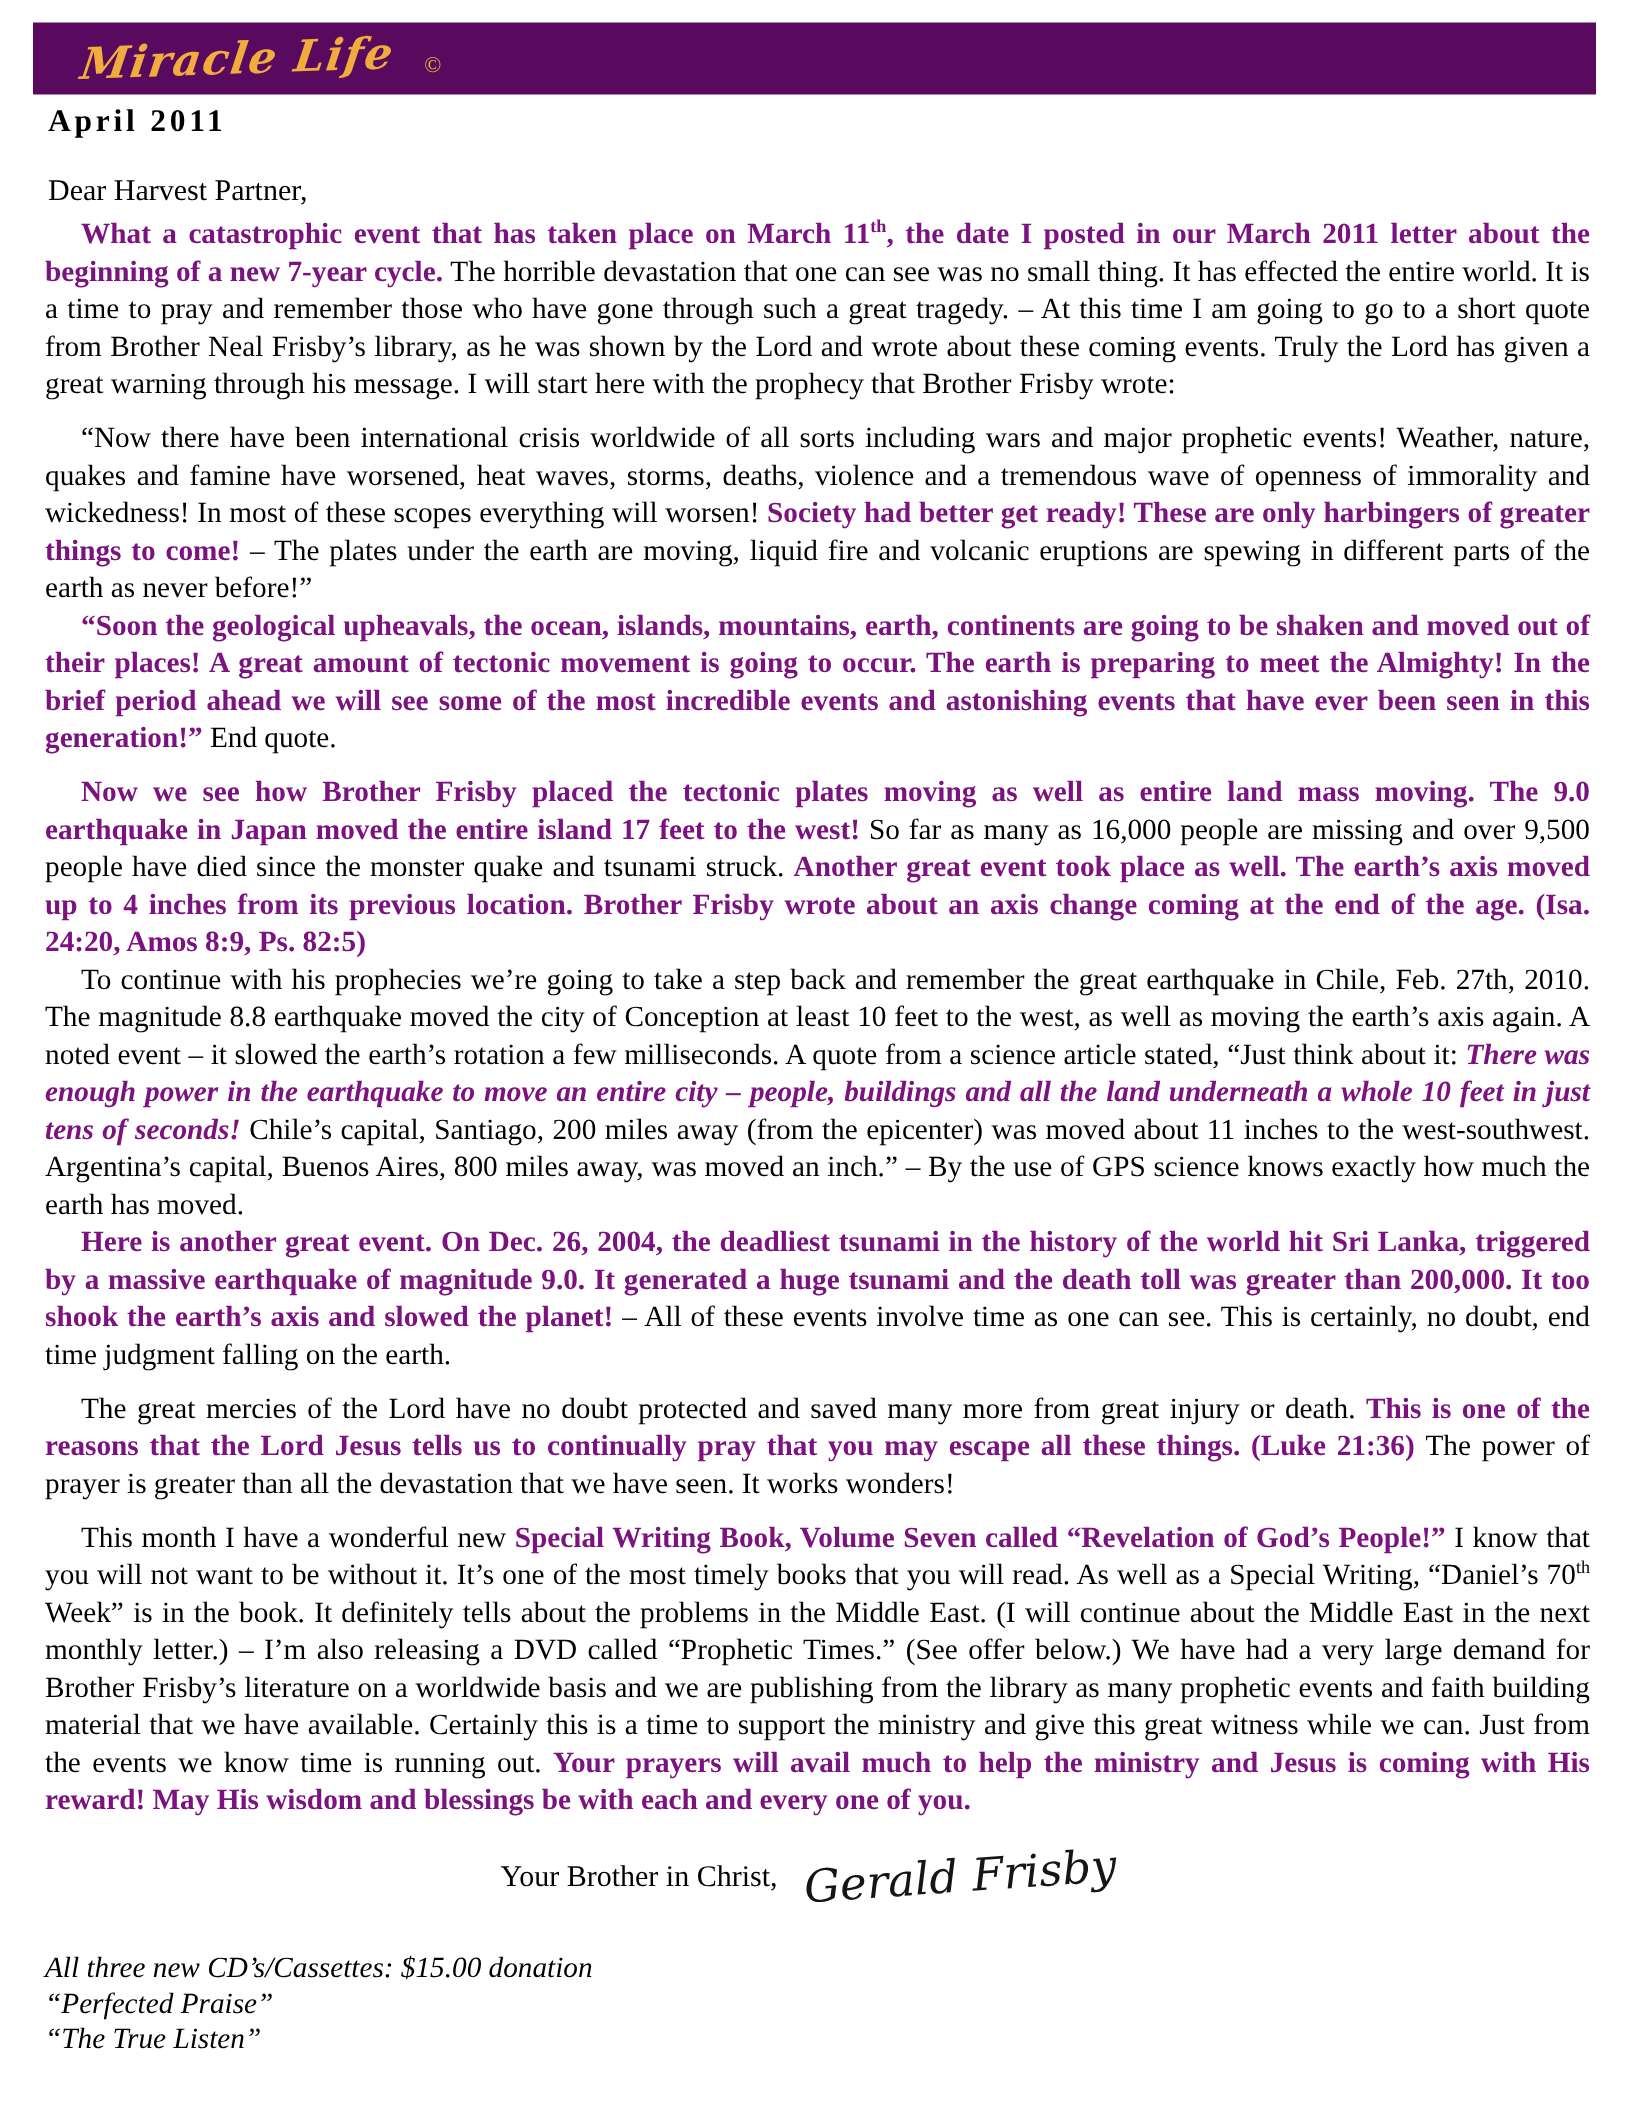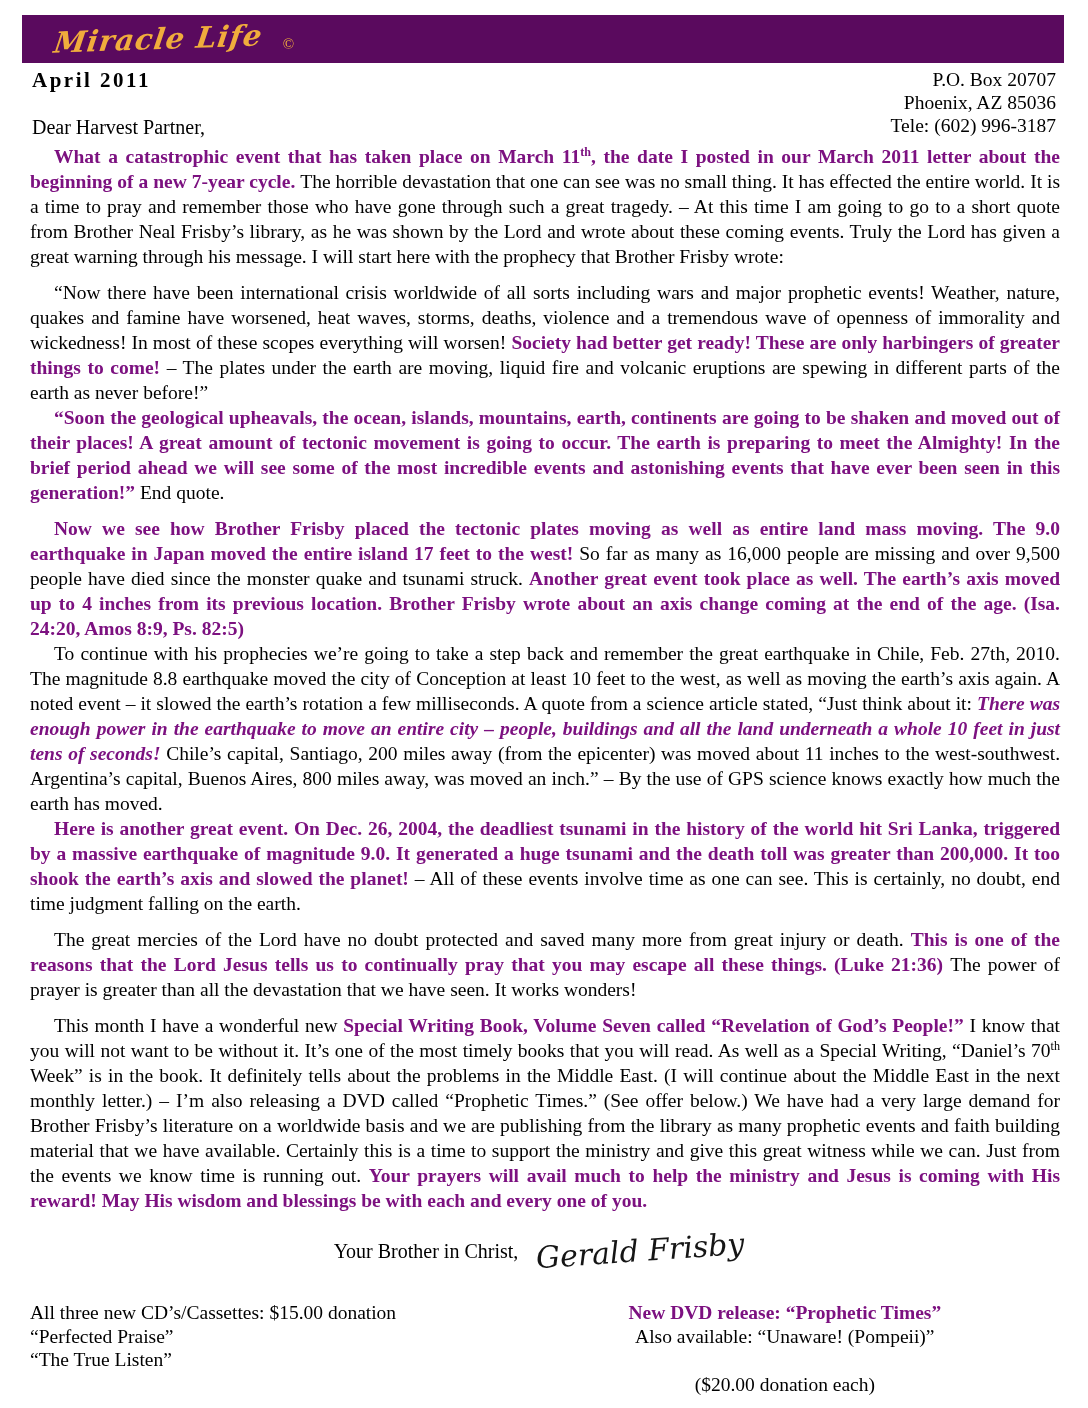--- a/index.html
+++ b/index.html
@@ -30,46 +30,41 @@
   .run.i{}
   .run.bi{font-weight:bold;font-style:italic;color:var(--purple-text);}
   sup.run{font-size:0.62em;line-height:0;}
   sup.run.b-sup{font-weight:bold;color:var(--purple-text);}
 
   .signature-row{display:flex;justify-content:center;align-items:center;margin-top:10px;height:56px;}
   .closing{font-size:20px;}
   .sig-svg{margin-left:14px;}
   .sig-text{font-family:"DejaVu Serif", serif;font-style:italic;font-size:30px;fill:#151515;}
 
-  .offers{display:flex;margin-top:22px;font-size:19.5px;line-height:23.5px;}
+  .offers{display:flex;margin-top:22px;font-size:19.5px;line-height:23.5px;font-style:italic;}
   .offers-left{width:46%;padding-left:8px;}
   .offers-right{width:54%;text-align:center;}
   .offer-line{margin:0;}
   .dvd-headline{font-weight:bold;color:var(--purple-text);}
   .dvd-price{margin-top:25px;}
 </style>
 </head>
 <body>
 
 <div class="page">
 
   <div class="masthead-bar">
     <span class="script-logo">Miracle Life</span>
     <span class="copyright">©</span>
   </div>
 
   <div class="header-row">
     <div class="header-left">
       <div class="issue-date">April 2011</div>
       <div class="salutation">Dear Harvest Partner,</div>
-    </div>
-    <div class="header-right">
-      <div>P.O. Box 20707</div>
-      <div>Phoenix, AZ 85036</div>
-      <div>Tele: (602) 996-3187</div>
     </div>
   </div>
 
   <div class="letter-body">
       <p class="para"><span class="run b">What a catastrophic event that has taken place on March 11</span><sup class="run b-sup">th</sup><span class="run b">, the date I posted in our March 2011 letter about the beginning of a new 7-year cycle. </span><span class="run n">The horrible devastation that one can see was no small thing. It has effected the entire world. It is a time to pray and remember those who have gone through such a great tragedy. – At this time I am going to go to a short quote from Brother Neal Frisby’s library, as he was shown by the Lord and wrote about these coming events. Truly the Lord has given a great warning through his message. I will start here with the prophecy that Brother Frisby wrote:</span></p>
       <p class="para gap"><span class="run n">“Now there have been international crisis worldwide of all sorts including wars and major prophetic events! Weather, nature, quakes and famine have worsened, heat waves, storms, deaths, violence and a tremendous wave of openness of immorality and wickedness! In most of these scopes everything will worsen! </span><span class="run b">Society had better get ready! These are only harbingers of greater things to come!</span><span class="run n"> – The plates under the earth are moving, liquid fire and volcanic eruptions are spewing in different parts of the earth as never before!”</span></p>
       <p class="para"><span class="run b">“Soon the geological upheavals, the ocean, islands, mountains, earth, continents are going to be shaken and moved out of their places! A great amount of tectonic movement is going to occur. The earth is preparing to meet the Almighty! In the brief period ahead we will see some of the most incredible events and astonishing events that have ever been seen in this generation!” </span><span class="run n">End quote.</span></p>
       <p class="para gap"><span class="run b">Now we see how Brother Frisby placed the tectonic plates moving as well as entire land mass moving. The 9.0 earthquake in Japan moved the entire island 17 feet to the west! </span><span class="run n">So far as many as 16,000 people are missing and over 9,500 people have died since the monster quake and tsunami struck. </span><span class="run b">Another great event took place as well. The earth’s axis moved up to 4 inches from its previous location. Brother Frisby wrote about an axis change coming at the end of the age. (Isa. 24:20, Amos 8:9, Ps. 82:5)</span></p>
       <p class="para"><span class="run n">To continue with his prophecies we’re going to take a step back and remember the great earthquake in Chile, Feb. 27th, 2010. The magnitude 8.8 earthquake moved the city of Conception at least 10 feet to the west, as well as moving the earth’s axis again. A noted event – it slowed the earth’s rotation a few milliseconds. A quote from a science article stated, </span><span class="run i">“Just think about it: </span><span class="run bi">There was enough power in the earthquake to move an entire city – people, buildings and all the land underneath a whole 10 feet in just tens of seconds! </span><span class="run i">Chile’s capital, Santiago, 200 miles away (from the epicenter) was moved about 11 inches to the west-southwest. Argentina’s capital, Buenos Aires, 800 miles away, was moved an inch.” </span><span class="run n">– By the use of GPS science knows exactly how much the earth has moved.</span></p>
       <p class="para"><span class="run b">Here is another great event. On Dec. 26, 2004, the deadliest tsunami in the history of the world hit Sri Lanka, triggered by a massive earthquake of magnitude 9.0. It generated a huge tsunami and the death toll was greater than 200,000. It too shook the earth’s axis and slowed the planet! </span><span class="run n">– All of these events involve time as one can see. This is certainly, no doubt, end time judgment falling on the earth.</span></p>
@@ -85,20 +80,15 @@
       </g>
     </svg>
   </div>
 
   <div class="offers">
     <div class="offers-left">
       <p class="offer-line">All three new CD’s/Cassettes: $15.00 donation</p>
       <p class="offer-line">“Perfected Praise”</p>
       <p class="offer-line">“The True Listen”</p>
     </div>
-    <div class="offers-right">
-      <p class="offer-line dvd-headline">New DVD release: “Prophetic Times”</p>
-      <p class="offer-line">Also available: “Unaware! (Pompeii)”</p>
-      <p class="offer-line dvd-price">($20.00 donation each)</p>
-    </div>
   </div>
 
 </div>
 
 </body></html>

